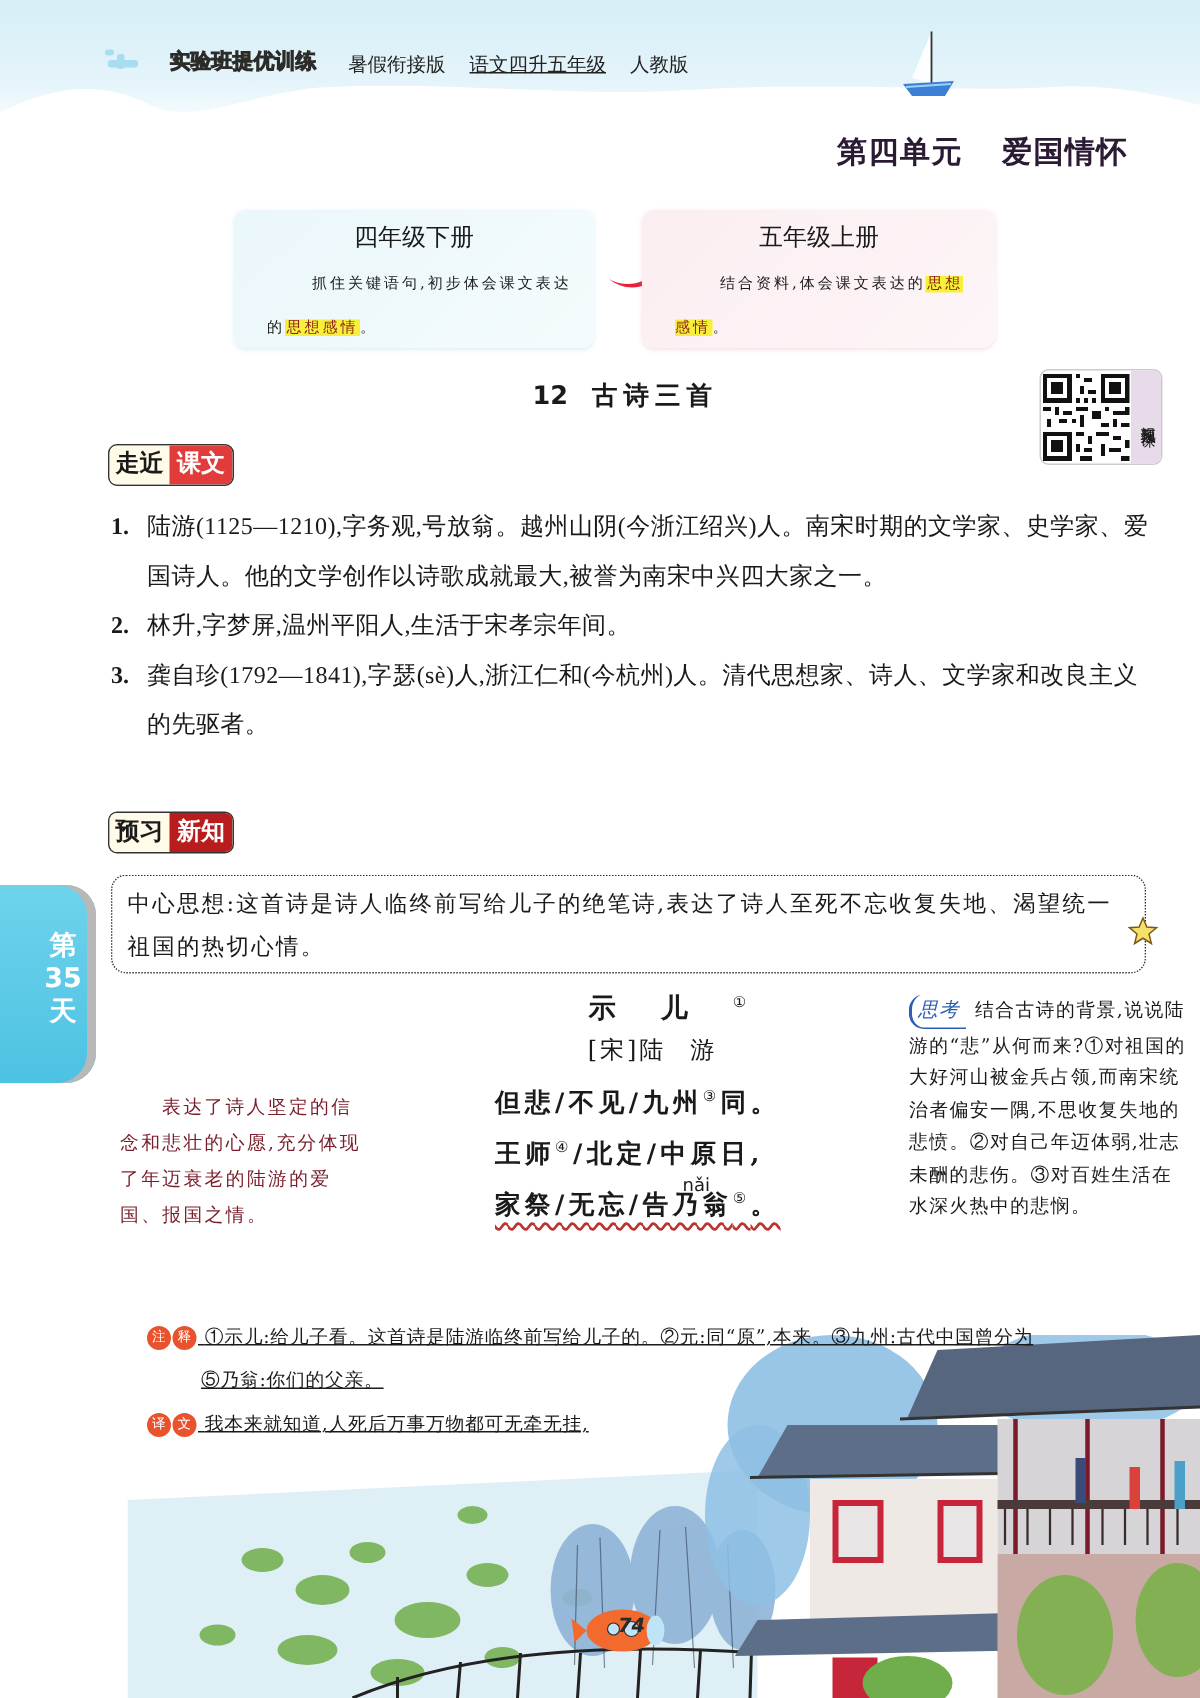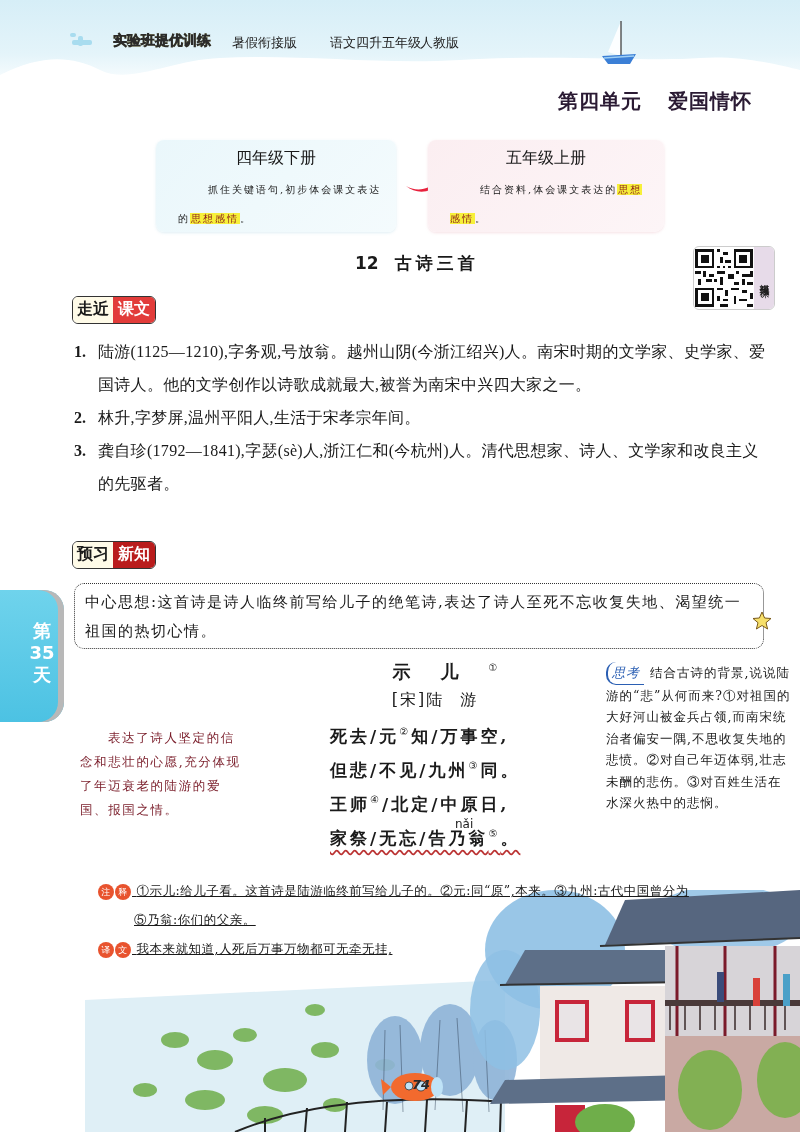--- a/index.html
+++ b/index.html
@@ -156,21 +156,21 @@
 <svg class="header-wave" viewBox="0 0 800 50" preserveAspectRatio="none">
   <path d="M0,25 C40,5 70,5 100,20 C130,35 170,10 220,8 C300,4 380,15 460,10 C560,4 650,12 700,8 C740,5 780,15 800,20 L800,50 L0,50 Z" fill="#ffffff"></path>
 </svg>
 <div class="header-logo-mark">
   <span style="left:0;top:0;width:6px;height:4px;"></span>
   <span style="left:2px;top:7px;width:20px;height:5px;"></span>
   <span style="left:8px;top:3px;width:5px;height:10px;"></span>
 </div>
 <div class="header-title">实验班提优训练</div>
 <div class="header-sub" style="left:232px;">暑假衔接版</div>
-<div class="header-sub" style="left:330px;">语文四升五年级</div>
+<div class="header-sub" style="left:313px;text-decoration:underline;">语文四升五年级</div>
 <div class="header-sub" style="left:420px;">人教版</div>
 <svg class="sailboat" viewBox="0 0 40 46">
   <path d="M21,3 L21,38 L8,34 Z" fill="#ffffff" opacity="0.9"></path>
   <line x1="21" y1="3" x2="21" y2="38" stroke="#333" stroke-width="1.2"></line>
   <path d="M2,38 L36,36 L30,46 L8,46 Z" fill="#3b7fd6"></path>
   <path d="M4,40 L34,38" stroke="#9fd0f5" stroke-width="1.5"></path>
 </svg>
 
 <div class="unit-title">
   <span>第四单元</span><span class="gap"></span><span>爱国情怀</span>
@@ -278,21 +278,20 @@
     <div>天</div>
   </div>
 </div>
 
 <div class="left-note"><span class="indent"></span><span>表达了诗人坚定的信念和悲壮的心愿,充分体现了年迈衰老的陆游的爱国、报国之情。</span></div>
 
 <div class="poem">
   <div class="poem-title"><span>示</span><span>儿</span><sup>①</sup></div>
   <div class="poem-author"><span>[宋]</span><span>陆</span><span class="gap"></span><span>游</span></div>
   <div class="poem-lines">
-    <div class="poem-line"><span>死去/元</span><sup>②</sup><span>知/万事空,</span></div>
     <div class="poem-line"><span>但悲/不见/九州</span><sup>③</sup><span>同。</span></div>
     <div class="poem-line"><span>王师</span><sup>④</sup><span>/北定/中原日,</span></div>
     <div class="poem-line wavy"><span class="pinyin">nǎi</span><span>家祭/无忘/告乃翁</span><sup>⑤</sup><span>。</span></div>
   </div>
 </div>
 
 <div class="think">
   <span class="think-tag">思考</span><span>结合古诗的背景,说说陆游的“悲”从何而来?</span><span>①对祖国的大好河山被金兵占领,而南宋统治者偏安一隅,不思收复失地的悲愤。②对自己年迈体弱,壮志未酬的悲伤。③对百姓生活在水深火热中的悲悯。</span>
 </div>
 

